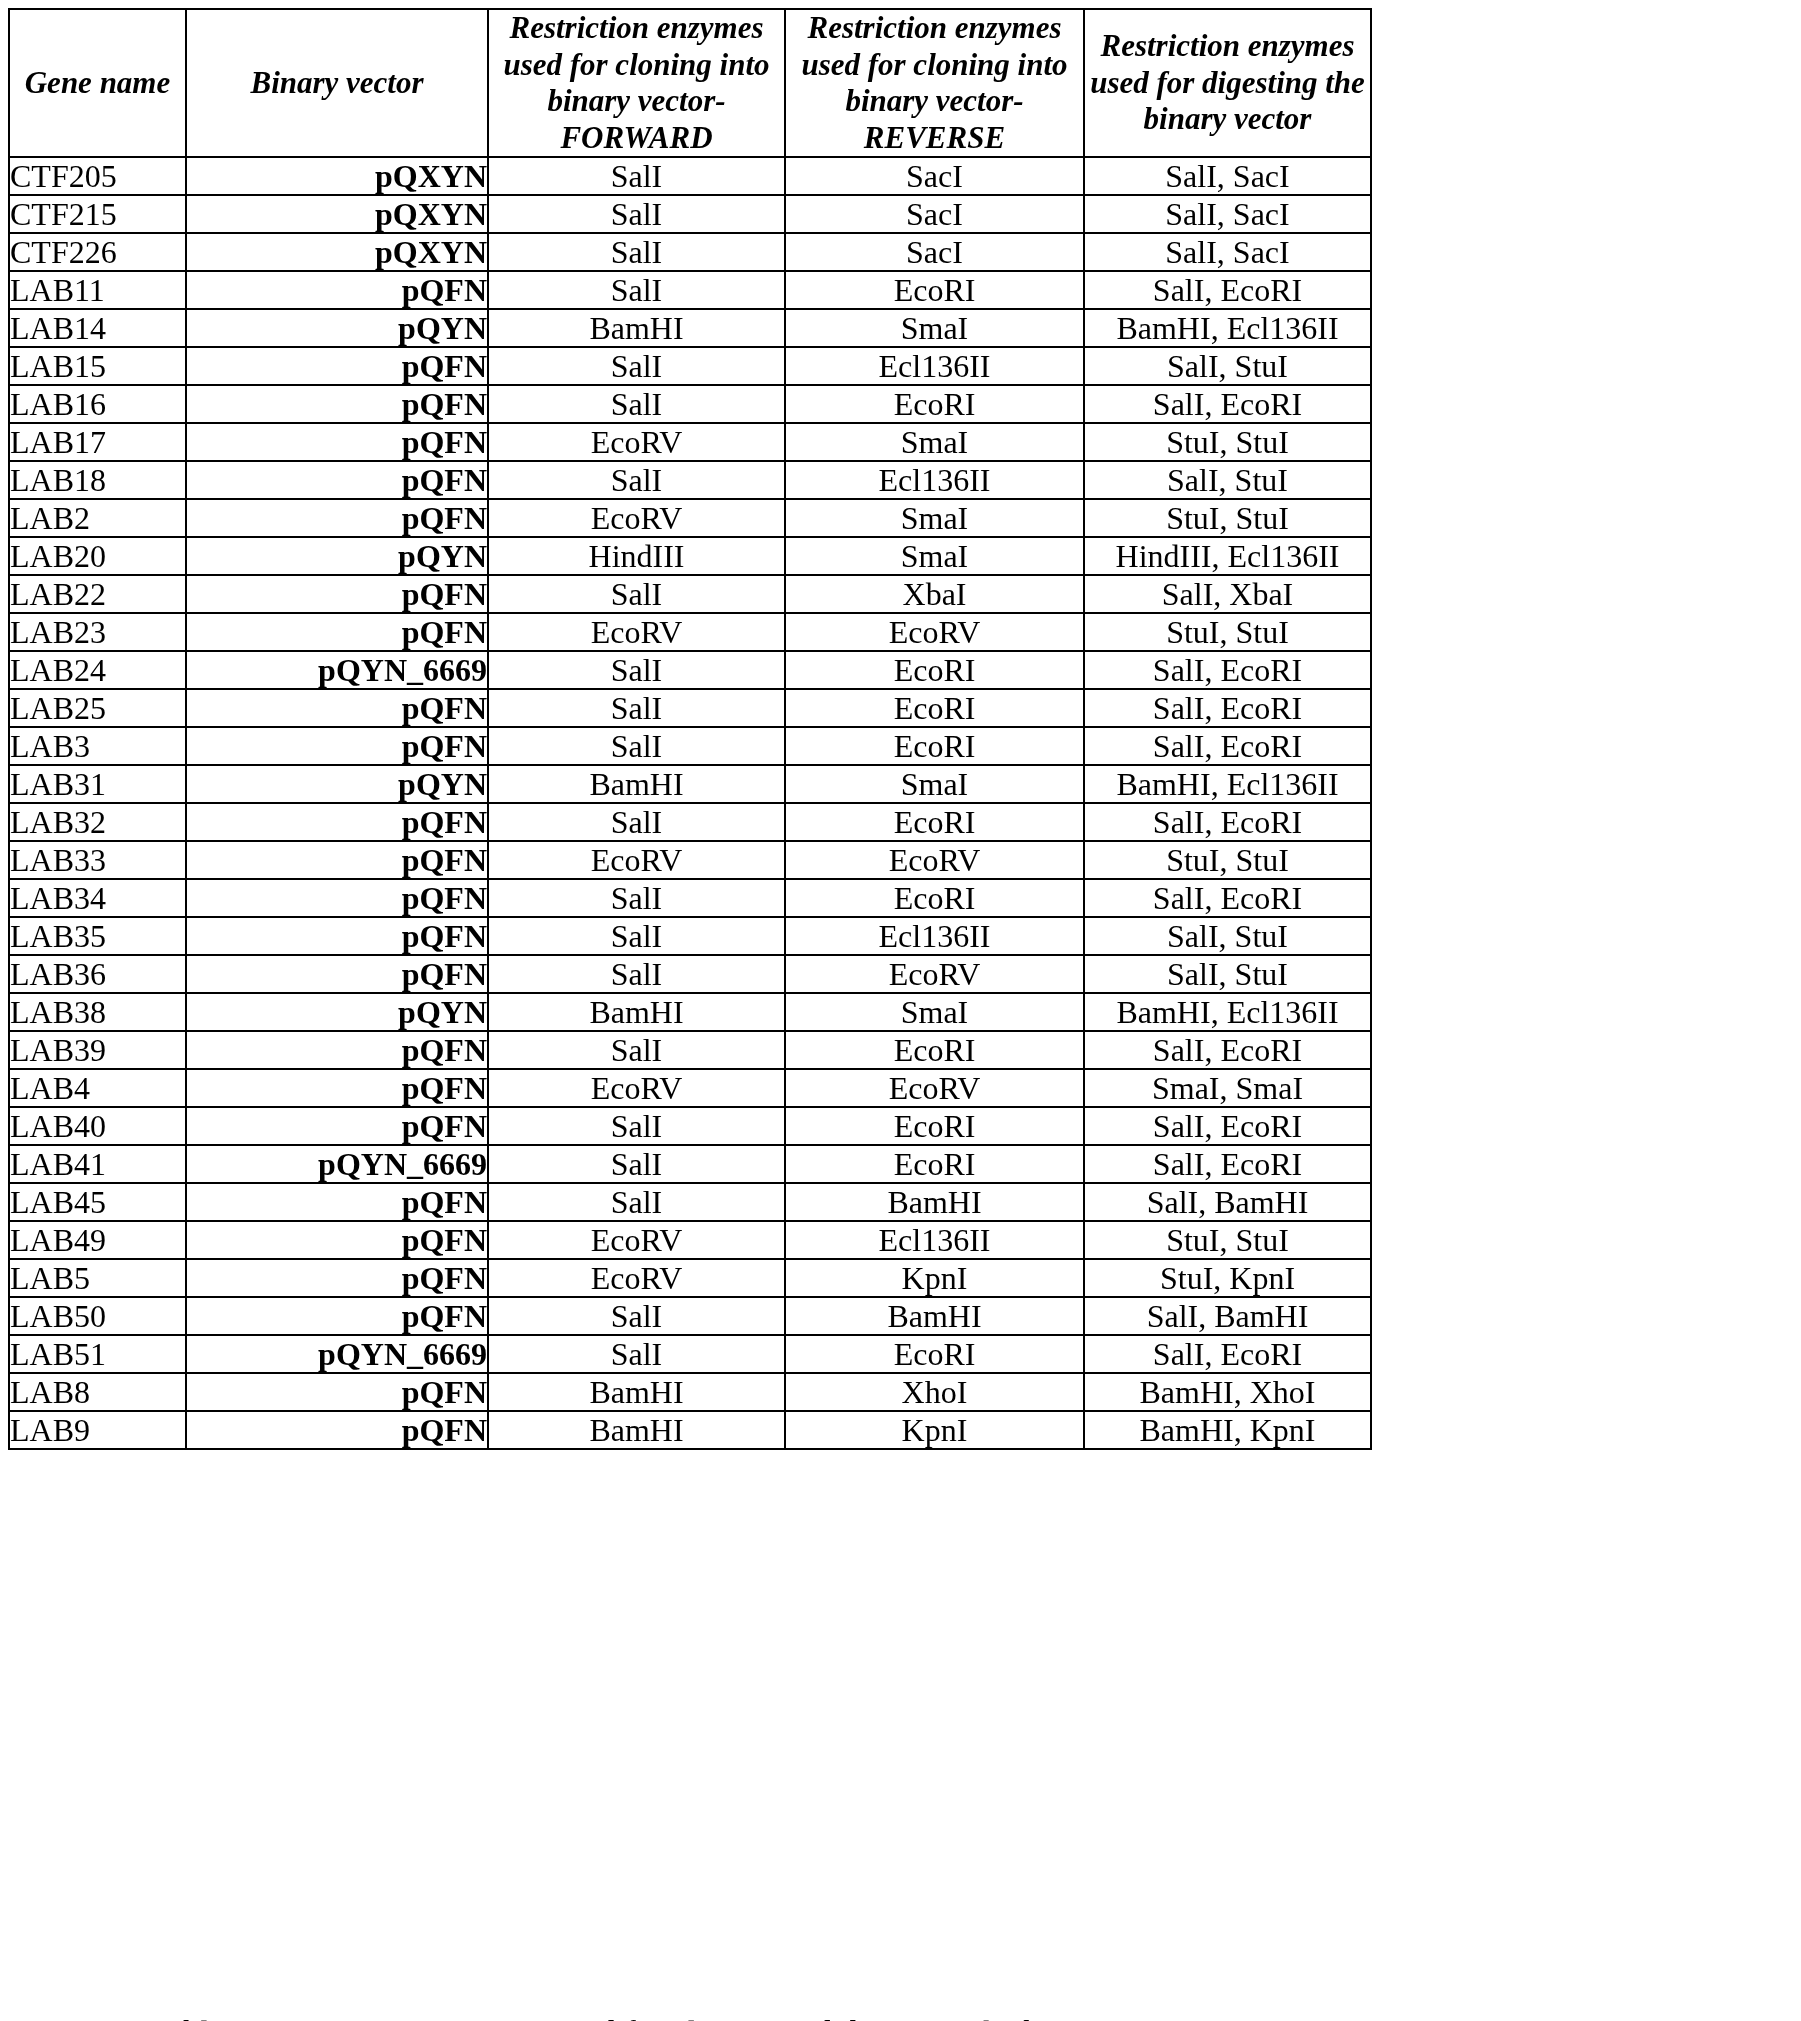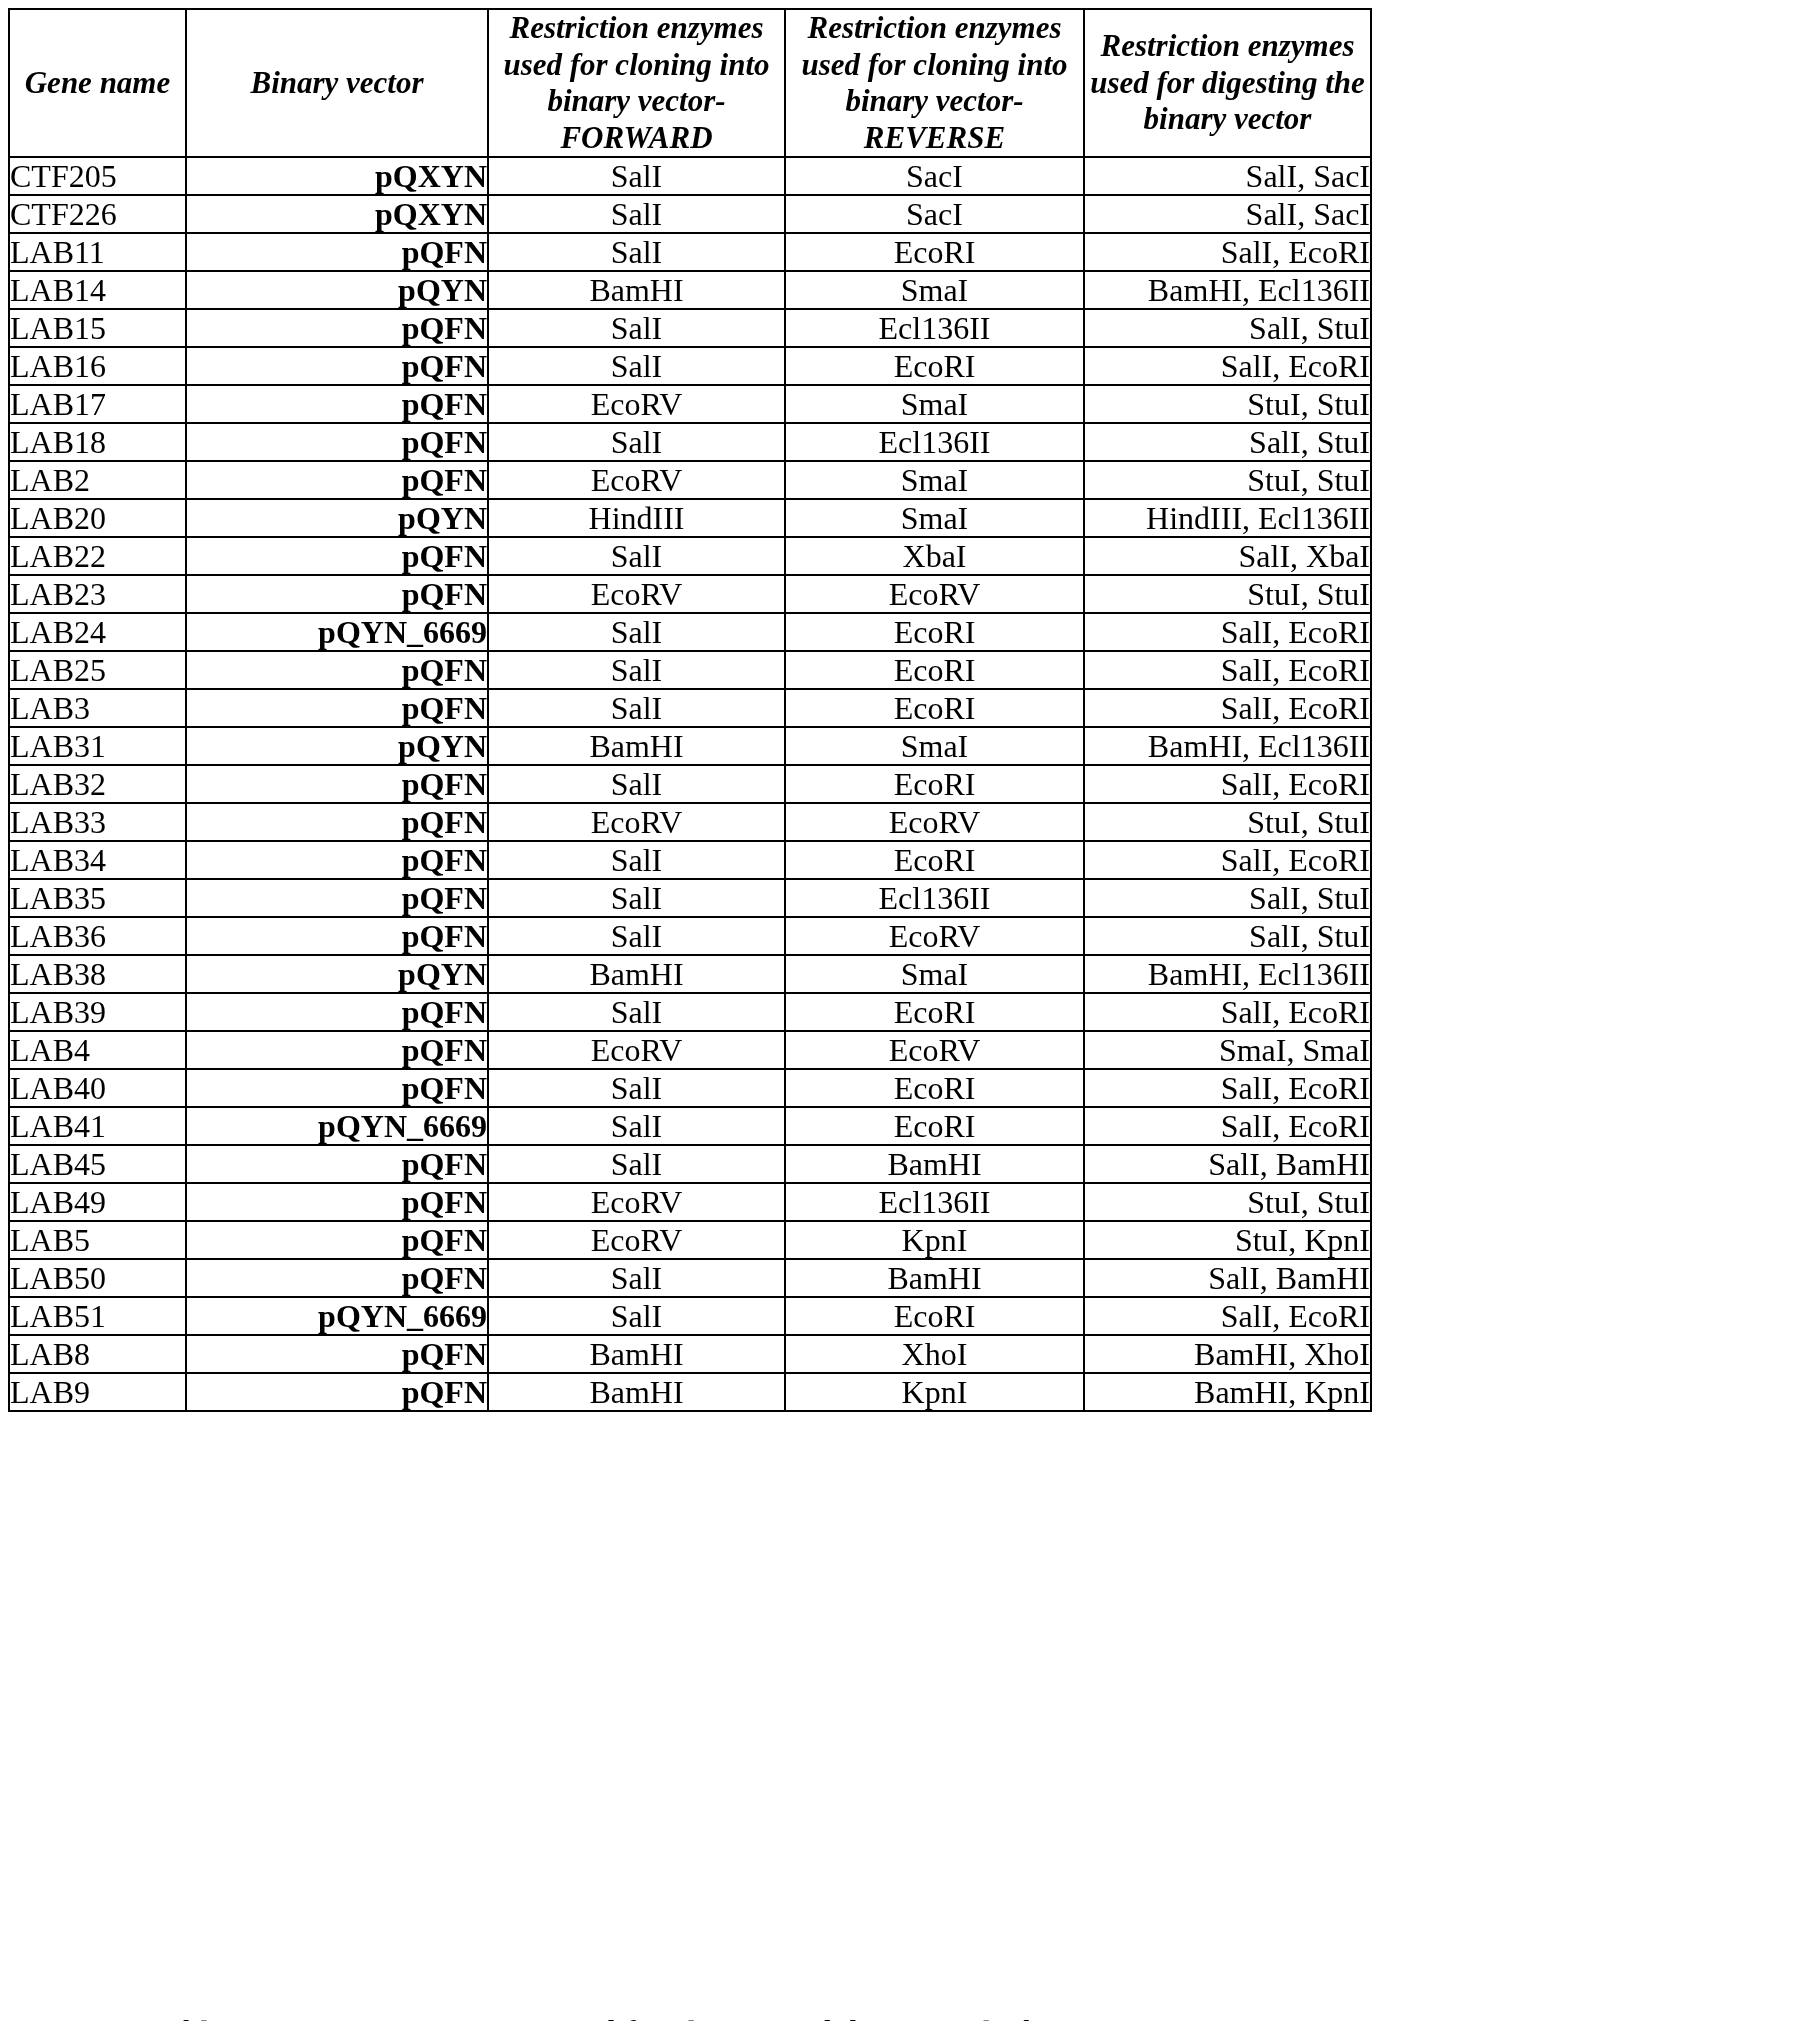--- a/index.html
+++ b/index.html
@@ -58,21 +58,21 @@
     height: 38px;
     box-sizing: border-box;
     padding: 2px 0 4px 0;
     white-space: nowrap;
     overflow: hidden;
   }
   td.c-gene   { text-align: left;   padding-left: 7px; margin-left: 40px; }
   td.c-vector { text-align: right;   padding-left: 8px; font-weight: bold; }
   td.c-fwd    { text-align: center; margin-left: 16px; }
   td.c-rev    { text-align: center; }
-  td.c-dig    { text-align: right;   padding-left: 8px; margin-top: 7px; }
+  td.c-dig    { text-align: center;   padding-left: 8px; margin-top: 7px; }
 
   
   col.w-gene   { width: 177px; }
   col.w-vector { width: 302px; }
   col.w-fwd    { width: 297px; }
   col.w-rev    { width: 299px; }
   col.w-dig    { width: 287px; }
 
   
   .caption {
@@ -115,20 +115,27 @@
     </thead>
     <tbody id="table-body">
         <tr>
           <td class="c-gene">CTF205</td>
           <td class="c-vector">pQXYN</td>
           <td class="c-fwd">SalI</td>
           <td class="c-rev">SacI</td>
           <td class="c-dig">SalI, SacI</td>
         </tr>
         <tr>
+          <td class="c-gene">CTF215</td>
+          <td class="c-vector">pQXYN</td>
+          <td class="c-fwd">SalI</td>
+          <td class="c-rev">SacI</td>
+          <td class="c-dig">SalI, SacI</td>
+        </tr>
+        <tr>
           <td class="c-gene">CTF226</td>
           <td class="c-vector">pQXYN</td>
           <td class="c-fwd">SalI</td>
           <td class="c-rev">SacI</td>
           <td class="c-dig">SalI, SacI</td>
         </tr>
         <tr>
           <td class="c-gene">LAB11</td>
           <td class="c-vector">pQFN</td>
           <td class="c-fwd">SalI</td>

